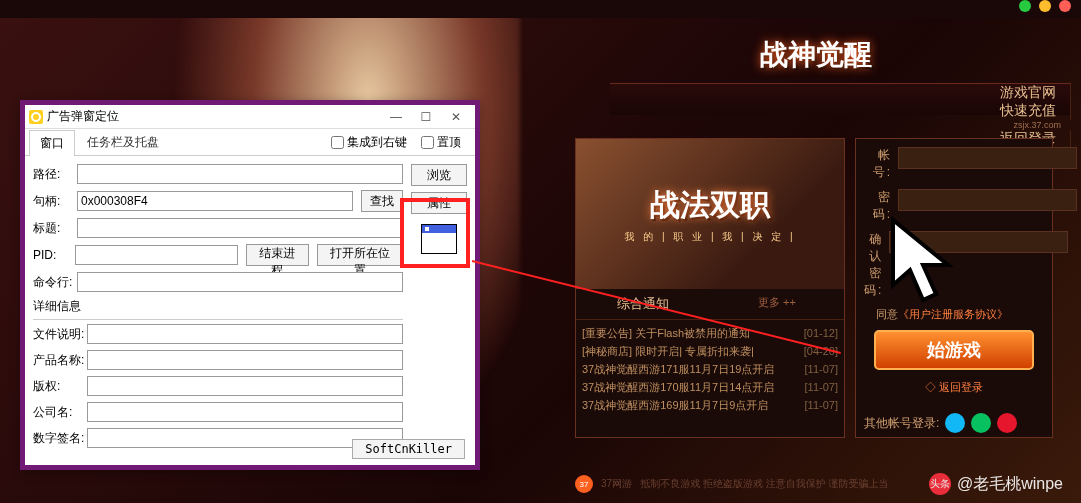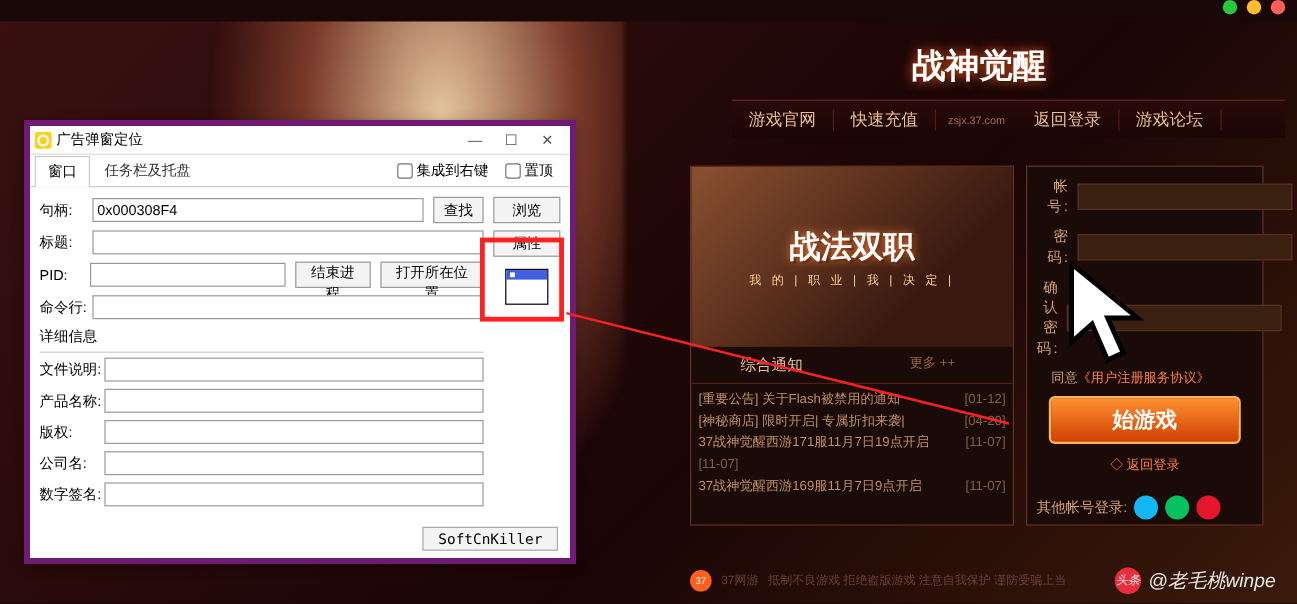--- a/index.html
+++ b/index.html
@@ -8,62 +8,62 @@
 
 .macbar { position: absolute; top: 0; right: 10px; display: flex; gap: 8px; z-index: 100; }
 .macbar span { width: 12px; height: 12px; border-radius: 50%; display: inline-block; }
 .mac-r { background: #ff5f56; } .mac-y { background: #ffbd2e; } .mac-g { background: #27c93f; }
 
 
 .site { position: absolute; left: 0; top: 18px; width: 1081px; height: 485px; background: linear-gradient(135deg, #3a1010 0%, #1a0505 60%, #3a1a0a 100%); overflow: hidden; }
 .site::before { content: ""; position: absolute; left: 140px; top: -20px; width: 380px; height: 520px; background: radial-gradient(ellipse at 60% 20%, #e8c9a0 0%, #7a3a2a 35%, transparent 60%); filter: blur(2px); }
 
 
-.gamenav { position: absolute; top: 65px; left: 610px; right: 10px; height: 32px; background: linear-gradient(#2a0a0a, #1a0505); border-top: 1px solid #6a2a1a; display: flex; align-items: center; color: #e8c090; }
+.gamenav { position: absolute; top: 65px; left: 610px; right: 10px; height: 32px; background: linear-gradient(#2a0a0a, #1a0505); border-top: 1px solid #6a2a1a; display: flex; align-items: flex-end; color: #e8c090; flex-direction: column; }
 .gamenav a { color: #e8c090; padding: 0 14px; font-size: 14px; border-right: 1px solid #4a2010; text-decoration: none; }
 .gamenav small { font-size: 9px; color: #a07050; padding: 0 10px; }
 
 
 .gamelogo { position: absolute; left: 760px; top: 18px; color: #fff; font-size: 28px; font-weight: bold; text-shadow: 0 0 10px #ff6020, 2px 2px 0 #000; font-family: Liberation Serif, serif; }
 
 
 .loginpanel { position: absolute; right: 28px; top: 120px; width: 198px; height: 300px; background: #1a0a08; border: 1px solid #6a3020; padding: 8px; }
-.loginpanel .row { display: flex; align-items: center; margin-bottom: 8px; color: #d0a070; font-size: 12px; }
+.loginpanel .row { display: flex; align-items: flex-start; margin-bottom: 8px; color: #d0a070; font-size: 12px; }
 .loginpanel .row label { width: 56px; text-align: right; margin-right: 6px; letter-spacing: 2px; }
 .loginpanel .row input { flex: 1; height: 22px; background: #3a2010; border: 1px solid #5a3020; color: #fff; }
 .loginpanel .agree { color: #d0a070; font-size: 11px; margin: 4px 0 8px 12px; }
 .loginpanel .agree a { color: #ff8040; }
 .loginpanel .startbtn { width: 160px; height: 40px; margin: 0 auto; background: linear-gradient(#ff9030, #d04000); border: 2px solid #ffb050; color: #fff; font-size: 18px; font-weight: bold; display: flex; align-items: center; justify-content: center; border-radius: 5px; }
 .loginpanel .back { text-align: center; color: #ff8040; margin-top: 10px; font-size: 11px; }
 .loginpanel .other { color: #d0a070; margin-top: 18px; font-size: 12px; display: flex; align-items: center; gap: 6px; }
 .loginpanel .other .soc { width: 20px; height: 20px; border-radius: 50%; display: inline-block; }
 .s-qq { background: #12b7f5; } .s-wx { background: #07c160; } .s-wb { background: #e6162d; }
 
 
 .noticepanel { position: absolute; left: 575px; top: 120px; width: 270px; height: 300px; background: #1a0a08; border: 1px solid #6a3020; overflow: hidden; }
 .banner { height: 150px; background: linear-gradient(135deg, #8a5030 0%, #3a1a10 70%); position: relative; display: flex; flex-direction: column; align-items: center; justify-content: center; }
-.banner h2 { color: #fff; font-size: 26px; font-family: serif; text-shadow: 0 0 8px #ff8040, 2px 2px 0 #3a1000; }
+.banner h2 { color: #fff; font-size: 30px; font-family: serif; text-shadow: 0 0 8px #ff8040, 2px 2px 0 #3a1000; }
 .banner p { color: #ffd090; font-size: 10px; letter-spacing: 3px; margin-top: 4px; }
 .ntabs { display: flex; border-bottom: 1px solid #4a2010; }
 .ntabs span { flex: 1; padding: 6px; text-align: center; color: #e8c090; font-size: 13px; }
 .ntabs .more { color: #a06040; font-size: 11px; }
 .nlist { padding: 4px 6px; }
 .nlist .ni { display: flex; color: #c09060; font-size: 11px; line-height: 18px; gap: 23px; }
 .nlist .ni .t { flex: 1; overflow: hidden; white-space: nowrap; text-overflow: ellipsis; }
 .nlist .ni .d { color: #806040; }
 
 
 .gfooter { position: absolute; left: 575px; bottom: 10px; color: #6a4030; font-size: 10px; display: flex; align-items: center; gap: 8px; }
 .gfooter .logo37 { width: 18px; height: 18px; border-radius: 50%; background: #ff6020; display: inline-flex; align-items: center; justify-content: center; color: #fff; font-size: 8px; }
 
 
 .bigcursor { position: absolute; left: 888px; top: 215px; width: 80px; height: 95px; z-index: 50; pointer-events: none; }
 
 
-.wm { position: absolute; right: 18px; bottom: 8px; color: #fff; font-size: 16px; opacity: 0.9; display: flex; align-items: flex-end; gap: 6px; z-index: 60; font-style: italic; }
+.wm { position: absolute; right: 18px; bottom: 8px; color: #fff; font-size: 16px; opacity: 0.9; display: flex; align-items: flex-end; gap: 6px; z-index: 60; }
 .wm .dot { width: 22px; height: 22px; background: #ff3040; border-radius: 50%; display: inline-flex; align-items: center; justify-content: center; color: #fff; font-size: 10px; }
 
 
 .redcall { position: absolute; left: 400px; top: 198px; width: 70px; height: 70px; border: 4px solid #ff2020; z-index: 40; }
 .redline { position: absolute; left: 472px; top: 260px; width: 380px; height: 2px; background: #ff2020; transform-origin: left center; transform: rotate(14deg); z-index: 40; }
 
 
 .appwin { position: absolute; left: 20px; top: 100px; width: 460px; height: 370px; background: #fff; border: 5px solid #701a75; box-shadow: 0 2px 10px rgba(0,0,0,0.3); z-index: 30; font-size: 12px; color: #000; }
 .titlebar { height: 24px; background: #fff; border-bottom: 1px solid #ddd; display: flex; align-items: center; padding: 0 4px; }
 .titlebar .ico { width: 14px; height: 14px; background: #ffd020; border-radius: 2px; margin-right: 4px; position: relative; }
@@ -131,20 +131,21 @@
         </div>
       <div class="ni">
           <span class="t">[神秘商店] 限时开启|  专属折扣来袭|</span>
           <span class="d">[04-20]</span>
         </div>
       <div class="ni">
           <span class="t">37战神觉醒西游171服11月7日19点开启</span>
           <span class="d">[11-07]</span>
         </div>
       <div class="ni">
+          <span class="t">37战神觉醒西游170服11月7日14点开启</span>
           <span class="d">[11-07]</span>
         </div>
       <div class="ni">
           <span class="t">37战神觉醒西游169服11月7日9点开启</span>
           <span class="d">[11-07]</span>
         </div>
     </div>
   </div>
 
   <div class="loginpanel">
@@ -202,20 +203,24 @@
         <span>集成到右键</span>
       </label>
     <label class="chk">
         <input type="checkbox" style="">
         <span>置顶</span>
       </label>
   </div>
   <div class="body">
     <div class="left">
       <div class="frow">
+          <span class="lbl">路径:</span>
+          <input type="text" style="">
+        </div>
+      <div class="frow">
           <span class="lbl">句柄:</span>
           <input type="text" value="0x000308F4" style="">
           <button>查找</button>
         </div>
       <div class="frow">
           <span class="lbl">标题:</span>
           <input type="text" style="">
         </div>
       <div class="frow">
           <span class="lbl">PID:</span>

